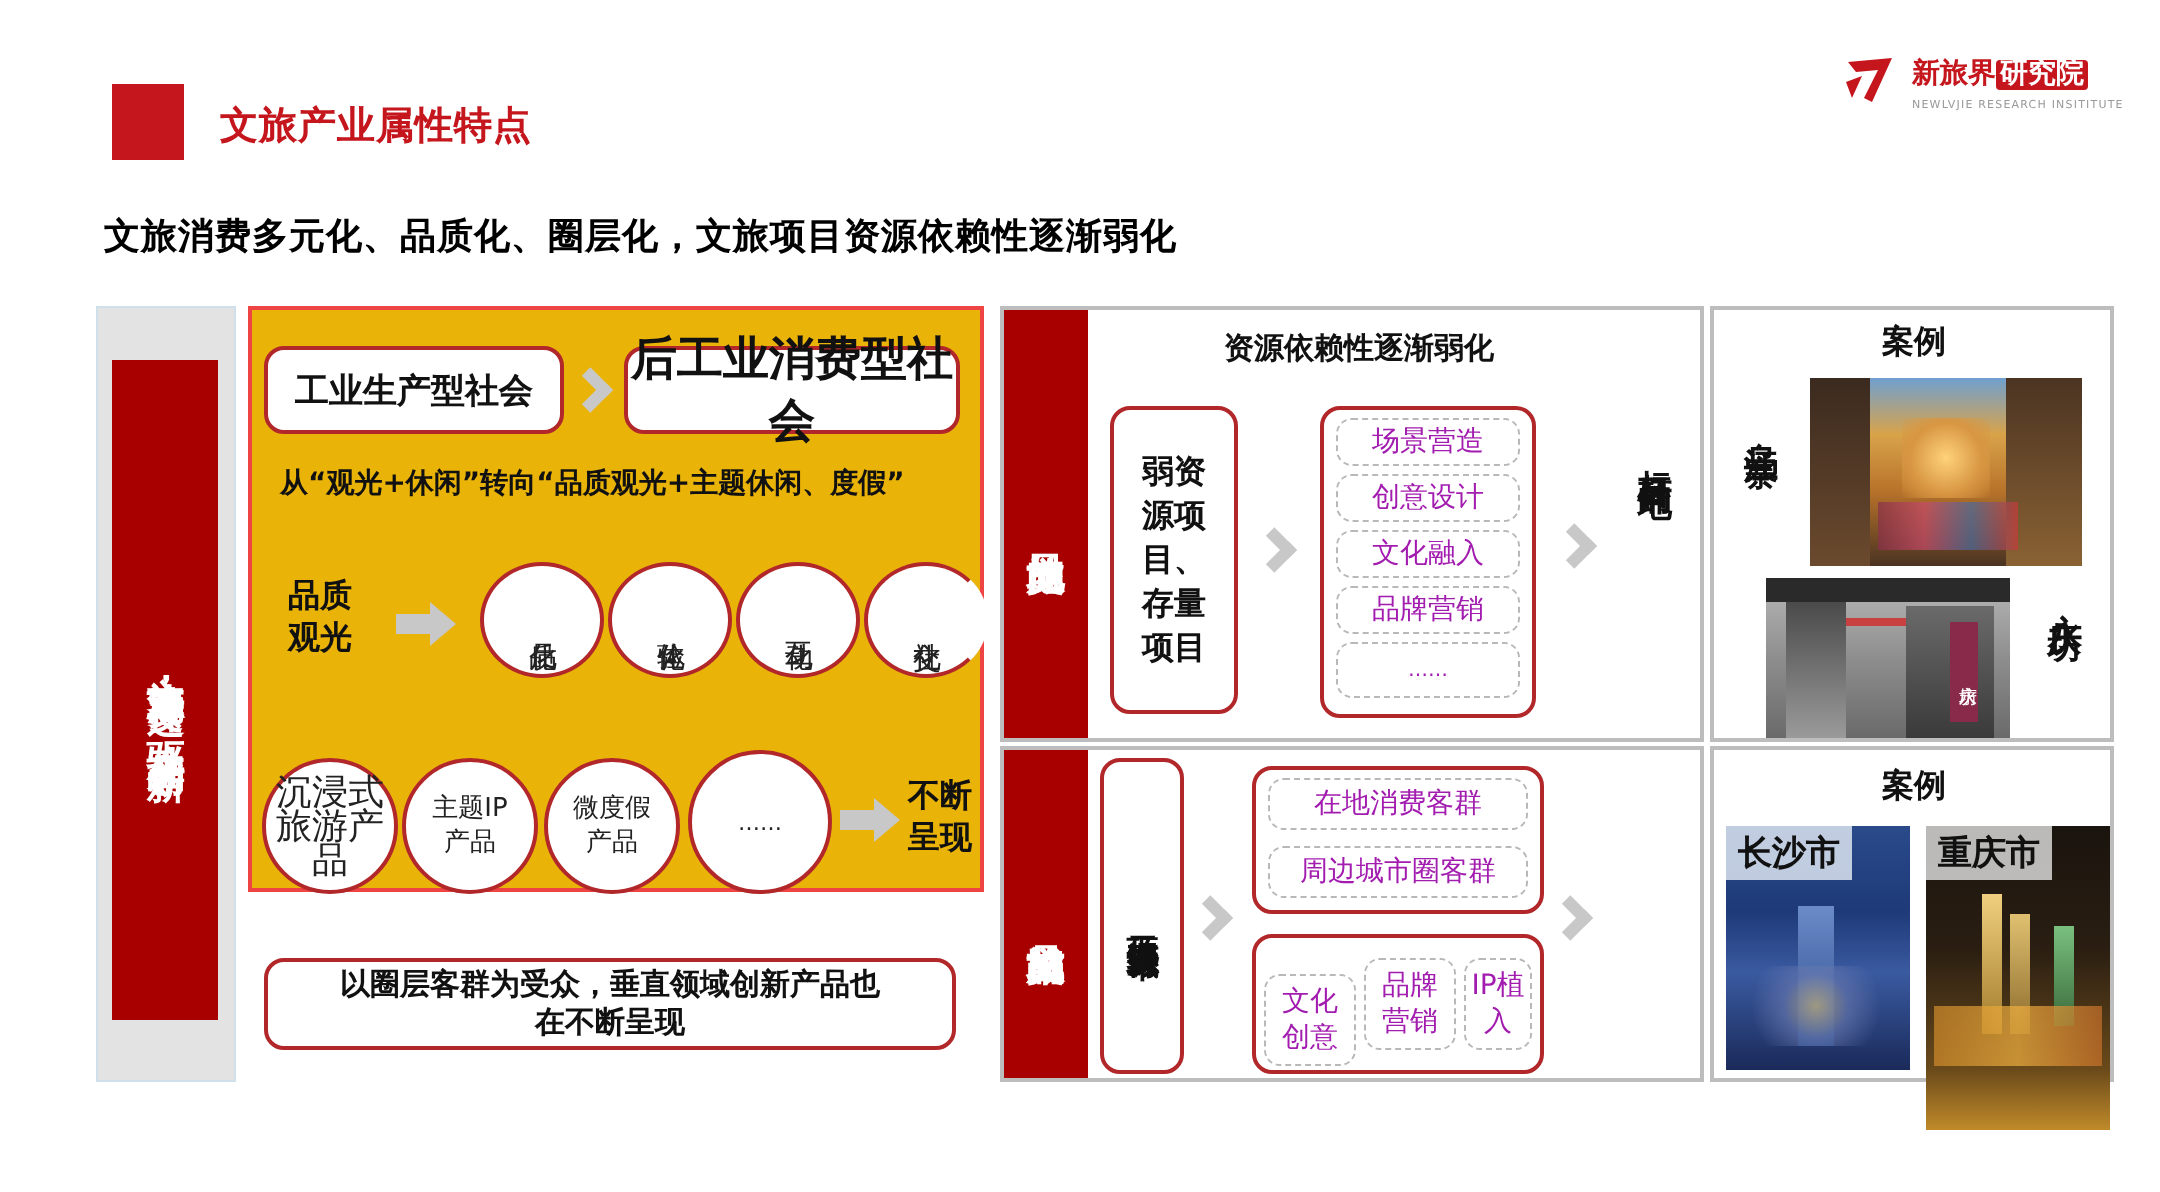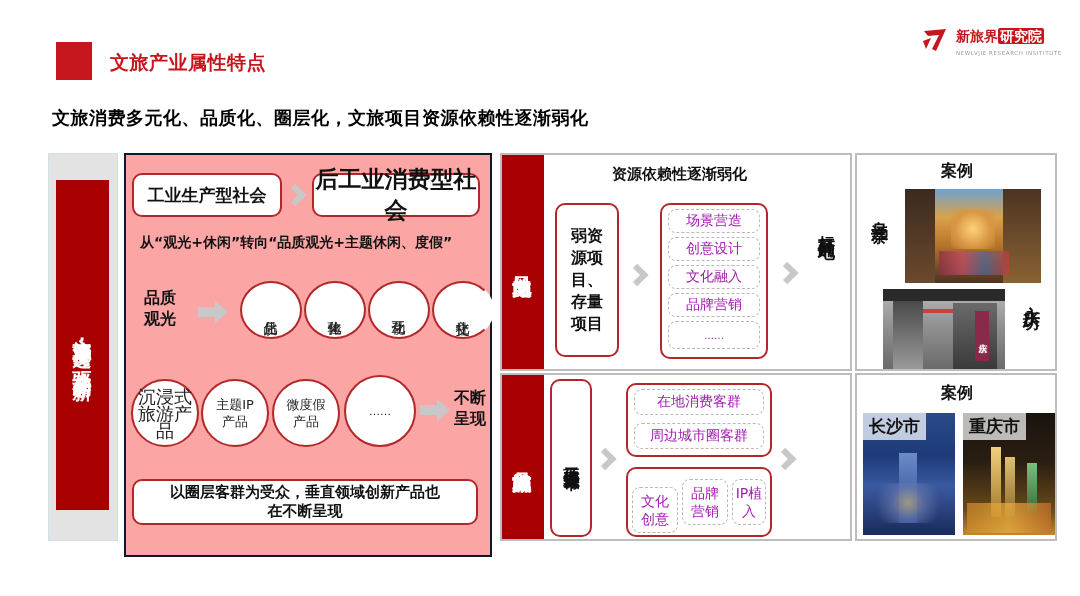--- a/index.html
+++ b/index.html
@@ -8,28 +8,28 @@
   .abs { position: absolute; }
 
   
   .title-square { left: 56px; top: 42px; width: 36px; height: 38px; background: #c4161c; }
   .page-title { left: 110px; top: 50px; font-size: 19px; font-weight: bold; color: #c4161c; letter-spacing: 0.5px; }
   .subtitle { left: 52px; top: 106px; font-size: 18px; font-weight: bold; color: #000; letter-spacing: 0.5px; }
 
   
   .logo { left: 922px; top: 24px; height: 40px; width: 140px; }
   .logo-mark { position: absolute; left: 0; top: 3px; width: 26px; height: 26px; }
-  .logo-cn { position: absolute; left: 34px; top: 4px; font-family: Liberation Sans, sans-serif; font-size: 14px; color: #c4161c; font-weight: bold; white-space: nowrap; }
+  .logo-cn { position: absolute; left: 34px; top: 4px; font-family: Liberation Serif, serif; font-size: 14px; color: #c4161c; font-weight: bold; white-space: nowrap; }
   .logo-cn .boxed { background: #c4161c; color: #fff; padding: 0 2px; border-radius: 2px; }
   .logo-en { position: absolute; left: 34px; top: 26px; font-size: 5.5px; color: #999; letter-spacing: 0.6px; white-space: nowrap; }
 
   
   .left-side { left: 48px; top: 153px; width: 70px; height: 388px; background: #e3e3e3; border: 1px solid #cfe0ea; }
   .left-side-label { left: 56px; top: 180px; width: 53px; height: 330px; background: #a80000; color: #fff; font-weight: bold; font-size: 19px; line-height: 25px; text-align: center; padding-top: 6px; }
-  .left-main { left: 124px; top: 153px; width: 368px; height: 404px; border: 2px solid #0f172a; background: #fca5a5; }
+  .left-main { left: 124px; top: 153px; width: 368px; height: 293px; border: 2px solid #ef4444; background: #eab308; }
 
   .rbox { position: absolute; border: 2px solid #b2282a; border-radius: 10px; background: #fff; display: flex; align-items: center; justify-content: center; text-align: center; }
   .bold { font-weight: bold; }
 
   .chev { position: absolute; width: 14px; height: 24px; }
   .chev::before { content: ""; position: absolute; left: 0; top: 2px; width: 10px; height: 10px; border-right: 6px solid #c8c8c8; border-top: 6px solid #c8c8c8; transform: rotate(45deg) translate(-2px, 2px); }
 
   .arrow-r { position: absolute; width: 30px; height: 22px; }
   .arrow-r::before { content: ""; position: absolute; left: 0; top: 6px; width: 18px; height: 10px; background: #c8c8c8; }
   .arrow-r::after { content: ""; position: absolute; left: 17px; top: 0; border-left: 13px solid #c8c8c8; border-top: 11px solid transparent; border-bottom: 11px solid transparent; }
@@ -144,20 +144,20 @@
   <div class="abs bold vert" style="left:164px; top:138px; font-size:17px; letter-spacing:3px;">永庆坊</div>
 </div>
 
 <div class="abs mid-panel" style="left:855px; top:373px; width:202px; height:168px;">
   <div class="abs bold" style="left:84px; top:8px; font-size:16px;">案例</div>
   <div class="photo" style="left:6px; top:38px; width:92px; height:122px; background: linear-gradient(180deg,#2a4a8a 0%, #1e3a78 35%, #3a5aa0 60%, #1a2a5a 100%);">
     <div class="abs" style="left:36px; top:40px; width:18px; height:70px; background: linear-gradient(180deg,#6a8ac8,#2a4a8a);"></div>
     <div class="abs" style="left:10px; top:70px; width:70px; height:40px; background: radial-gradient(circle,#e0c070 0%,#6a7ab0 40%, transparent 80%); opacity:0.6;"></div>
     <div class="abs bold" style="left:0; top:0; padding:2px 6px; background:rgba(220,228,240,0.85); font-size:17px; color:#111;">长沙市</div>
   </div>
-  <div class="photo" style="left:106px; top:38px; width:92px; height:122px; background: linear-gradient(180deg,#1a140e 0%, #2a1e12 40%, #6a4a1a 80%, #c08a2a 100%);">
+  <div class="photo" style="left:106px; top:38px; width:92px; height:152px; background: linear-gradient(180deg,#1a140e 0%, #2a1e12 40%, #6a4a1a 80%, #c08a2a 100%);">
     <div class="abs" style="left:28px; top:34px; width:10px; height:70px; background: linear-gradient(180deg,#f0d080,#a07a2a);"></div>
     <div class="abs" style="left:42px; top:44px; width:10px; height:60px; background: linear-gradient(180deg,#e0c070,#8a6a2a);"></div>
     <div class="abs" style="left:64px; top:50px; width:10px; height:50px; background: linear-gradient(180deg,#7ac080,#3a6a3a);"></div>
     <div class="abs" style="left:4px; top:90px; width:84px; height:30px; background: linear-gradient(90deg,#d08a2a,#f0b040,#c8702a); opacity:0.7;"></div>
     <div class="abs bold" style="left:0; top:0; padding:2px 6px; background:rgba(210,210,210,0.88); font-size:17px; color:#111;">重庆市</div>
   </div>
 </div>
 
 </body></html>

